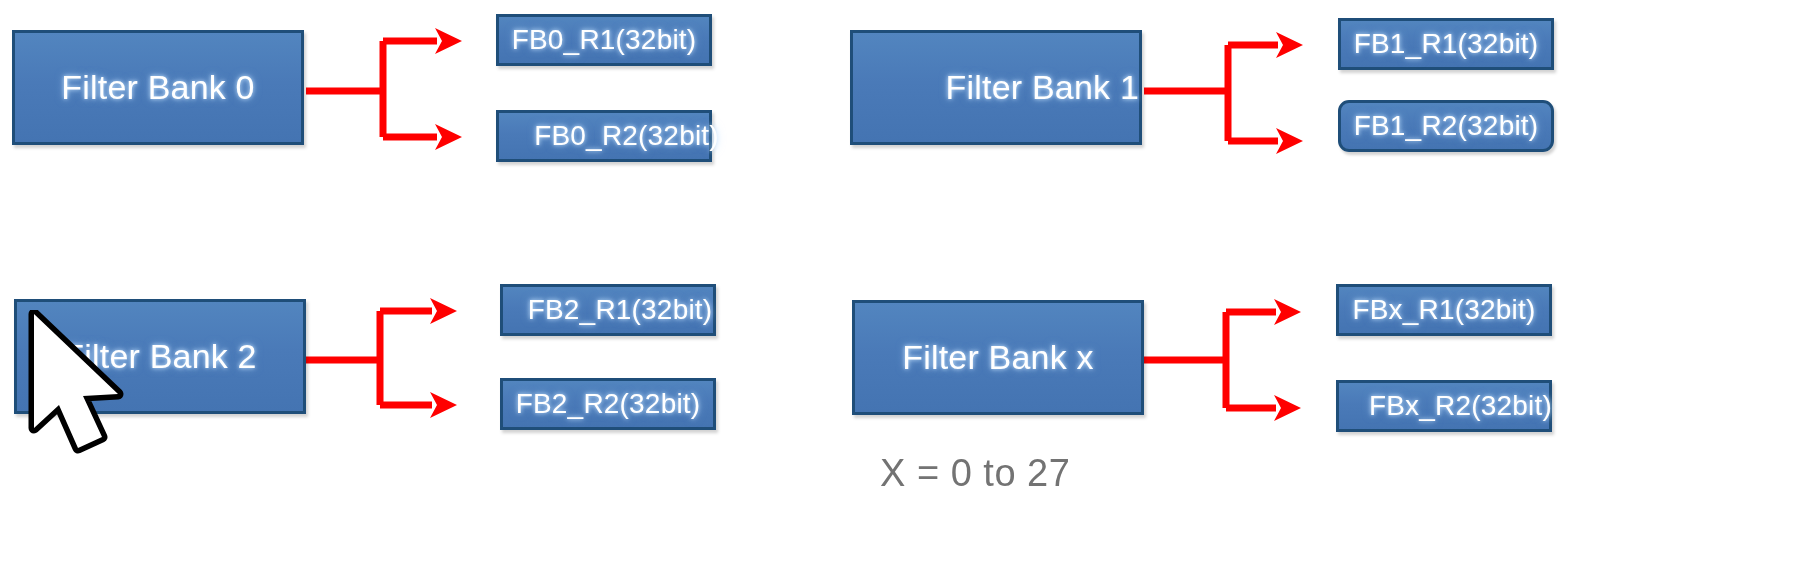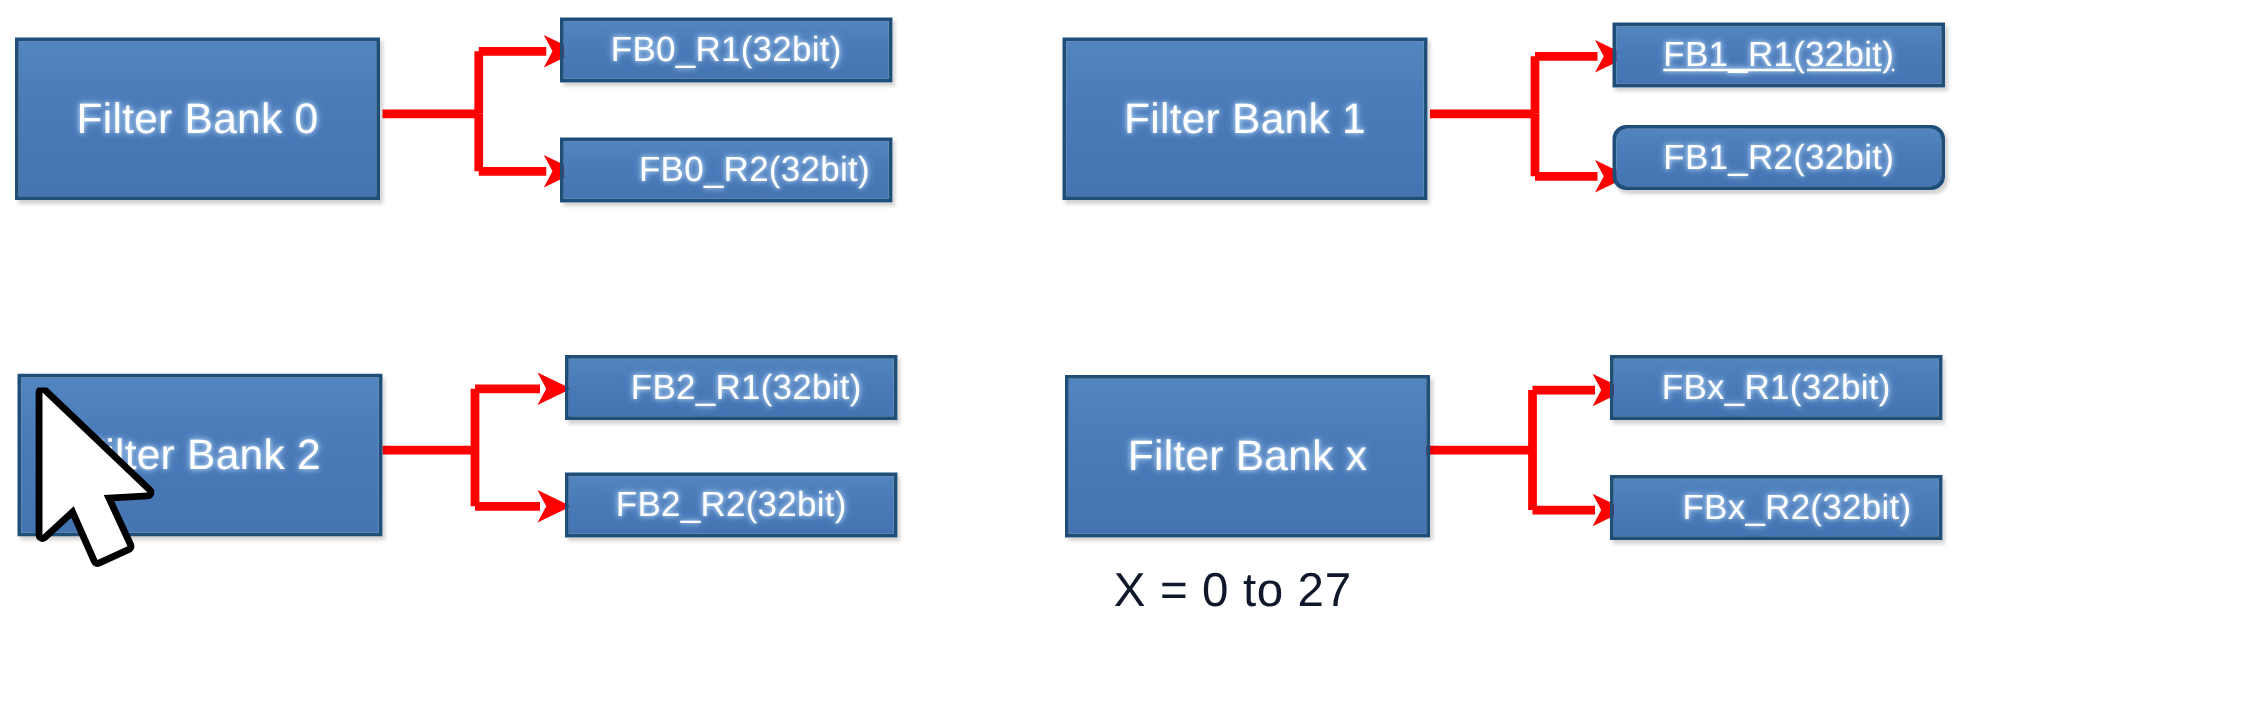--- a/index.html
+++ b/index.html
@@ -45,55 +45,55 @@
     justify-content: center;
     text-align: center;
     text-shadow: 0 0 4px rgba(200,230,255,0.95), 0 0 8px rgba(170,210,255,0.6);
     box-shadow: 2px 3px 3px rgba(0,0,0,0.18);
     white-space: nowrap;
     letter-spacing: 0.2px;
   }
 
   .bank-box {
     width: 292px;
-    height: 130px;
+    height: 115px;
     font-size: 34px;
   }
   .reg-box {
-    width: 266px;
+    width: 216px;
     height: 52px;
     font-size: 28px;
+    margin-left: 48px;
   }
 
   
   .bank-pos      { left: 12px;  top: 30px; }
-  .bank-pos-r    { left: 12px;  top: 30px; }
+  .bank-pos-r    { left: 12px;  top: 30px; justify-content: flex-end; }
 
   
   .reg-pos-1     { left: 448px; top: 14px; }
   .reg-pos-2     { left: 448px; top: 110px; padding-left: 45px; }
 
   
   .wires {
     position: absolute;
     left: 0; top: 0;
     width: 760px;
     height: 200px;
     overflow: visible;
     pointer-events: none;
   }
 
   
   .caption {
     position: absolute;
     font-size: 38px;
-    color: #0f172a;
+    color: #737373;
     white-space: nowrap;
     letter-spacing: 0.5px;
-    margin-left: 11px;
   }
 
   
   .cursor {
     position: absolute;
     left: 26px;
     top: 310px;
     width: 110px;
     height: 145px;
     pointer-events: none;
@@ -137,21 +137,21 @@
         <path d="M 390 91 L 390 141"></path>
         <path d="M 390 141 L 440 141"></path>
       </g>
       <polygon points="438,32 465,45 438,58 445,45" fill="#ff0000"></polygon>
       <polygon points="438,128 465,141 438,154 445,141" fill="#ff0000"></polygon>
     </svg>
 
     <div class="box bank-box bank-pos-r">
       <span>Filter Bank 1</span>
     </div>
-    <div class="box reg-box" style="left:452px; top:18px;text-decoration:underline;">
+    <div class="box reg-box" style="left:452px; top:18px;">
       <span>FB1_R1(32bit)</span>
     </div>
     <div class="box reg-box" style="left:452px; top:100px;border-radius:11px;">
       <span>FB1_R2(32bit)</span>
     </div>
   </div>
 
   <div class="group group-bl">
     <svg class="wires" viewBox="0 0 760 200">
       <g stroke="#ff0000" stroke-width="7" fill="none">

